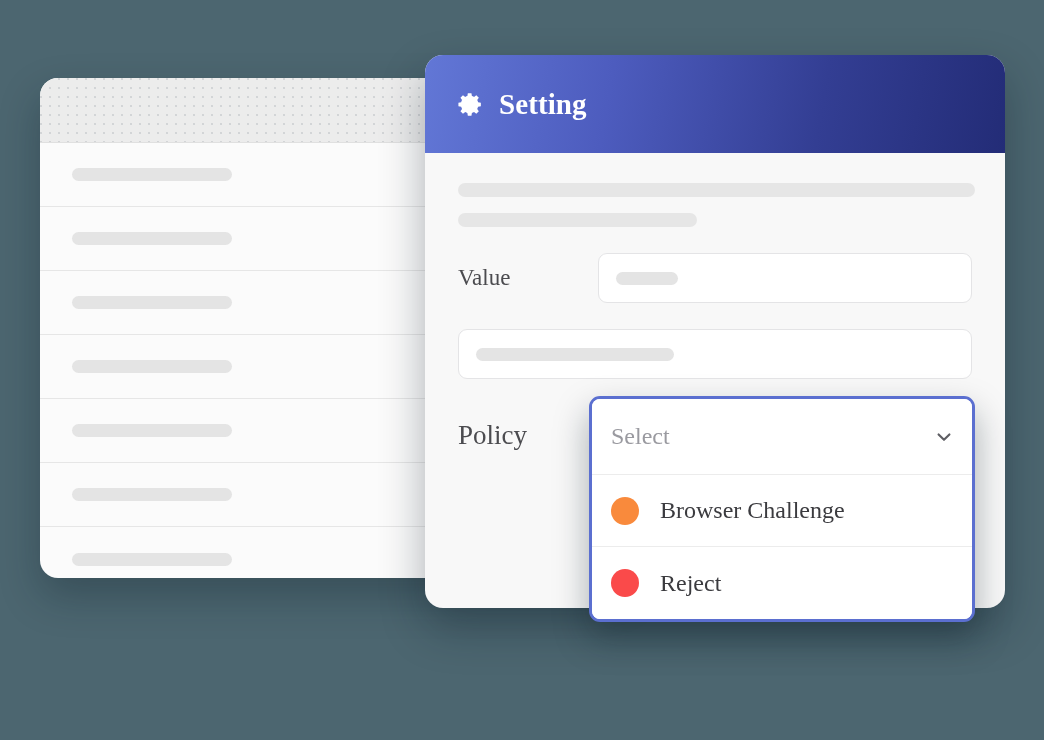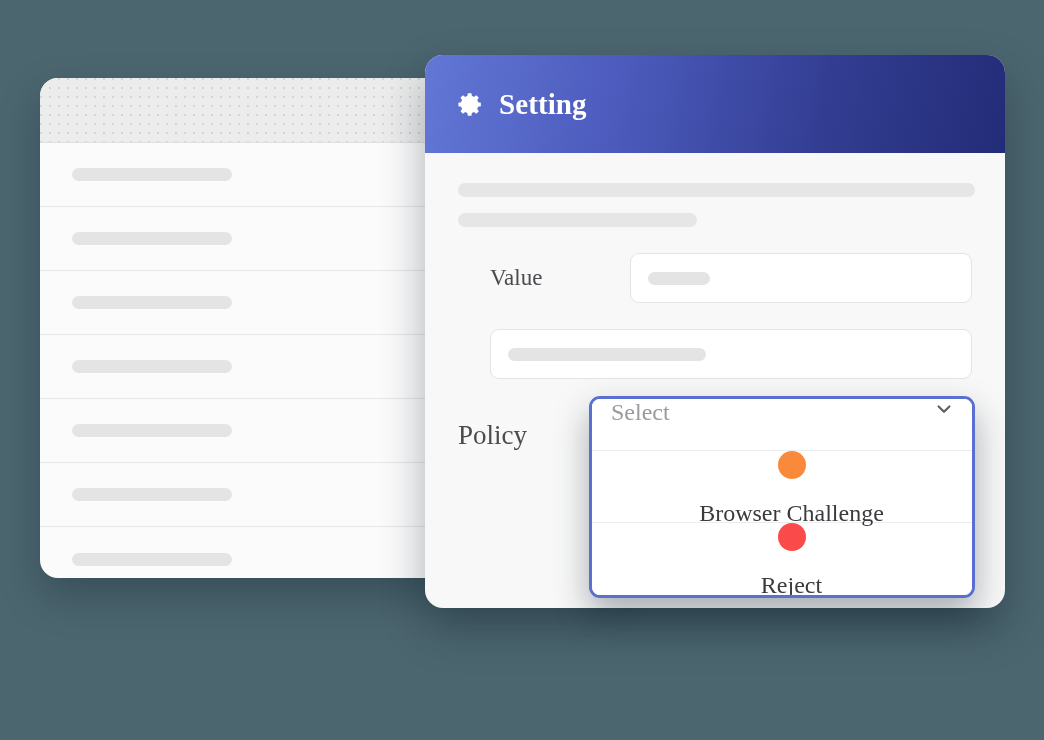--- a/index.html
+++ b/index.html
@@ -150,21 +150,20 @@
     width: 239px;
     background: #e6e6e6;
     border-radius: 7px;
     margin-top: 16px;
   }
 
   .field-row {
     display: flex;
     align-items: center;
     margin-top: 26px;
-    margin-left: 32px;
   }
 
   .field-label {
     width: 140px;
     flex: 0 0 auto;
     font-size: 23px;
     color: #4b4b4f;
   }
 
   .field-input {
@@ -202,23 +201,23 @@
     width: 386px;
     border: 3px solid #5b6fd0;
     border-radius: 11px;
     background: #ffffff;
     box-shadow: 0 16px 34px rgba(10, 25, 35, 0.34);
     z-index: 8;
     overflow: hidden;
   }
 
   .dropdown-control {
-    height: 52px;
-    display: flex;
-    align-items: flex-start;
+    height: 76px;
+    display: flex;
+    align-items: center;
     padding: 0 18px 0 19px;
     border-bottom: 1px solid #ececec;
     background: #ffffff;
   }
   .dropdown-placeholder {
     font-size: 24px;
     color: #9a9aa0;
     flex: 1 1 auto;
   }
   .chevron-icon {
@@ -229,21 +228,20 @@
   .chevron-icon svg { display: block; width: 100%; height: 100%; }
 
   .dropdown-option {
     height: 72px;
     display: flex;
     align-items: center;
     padding-left: 19px;
     gap: 21px;
     border-bottom: 1px solid #ececec;
     background: #ffffff;
-    flex-direction: column;
   }
   .dropdown-option:last-child { border-bottom: none; }
 
   .option-dot {
     width: 28px;
     height: 28px;
     border-radius: 50%;
     flex: 0 0 auto;
   }
   .option-label {

